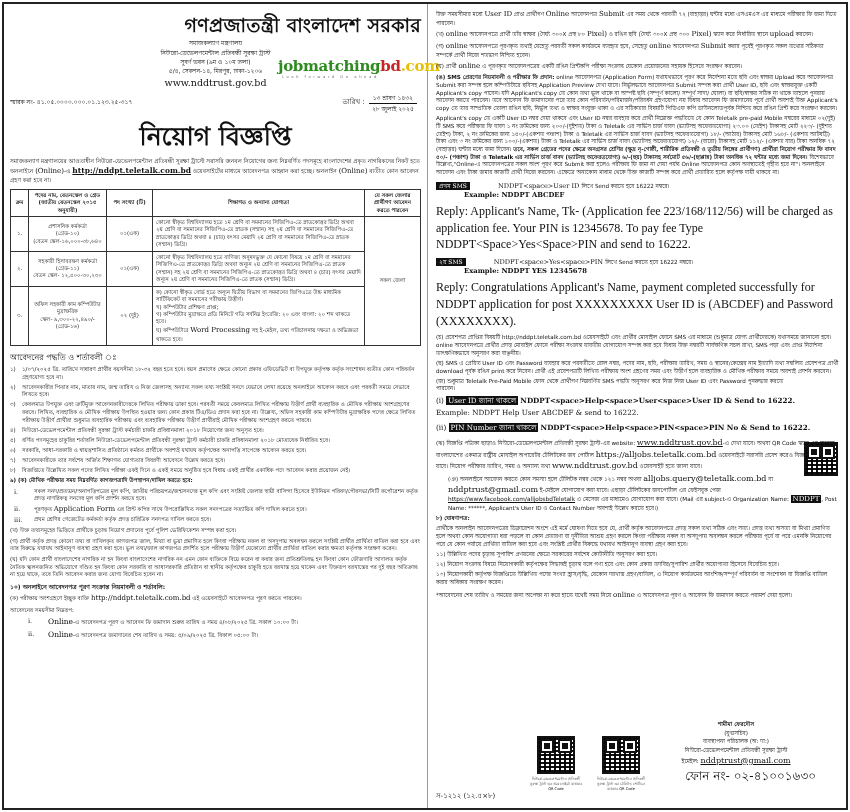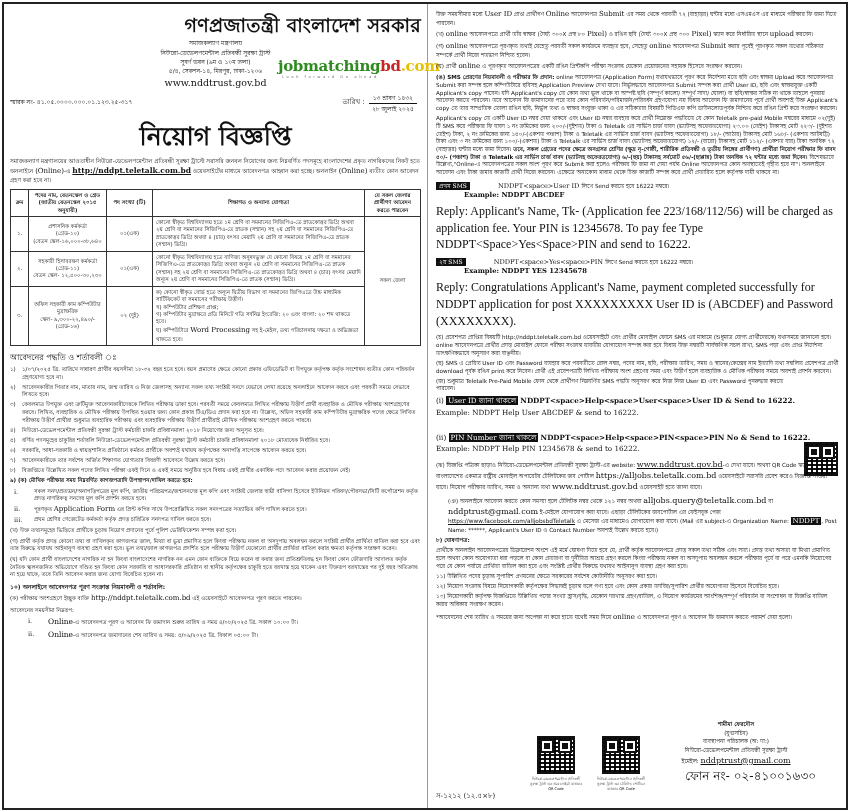--- a/index.html
+++ b/index.html
@@ -240,22 +240,21 @@
       <div class="sms-ex"><span>Example:</span> <span>NDDPT YES 12345678</span></div>
     </div>
     <div class="sms-reply">Reply: Congratulations Applicant's Name, payment completed successfully for NDDPT application for post XXXXXXXXX User ID is (ABCDEF) and Password (XXXXXXXX).</div>
 
     <div class="r-para" style="margin-top:5px">(চ) প্রবেশপত্র প্রাপ্তির বিষয়টি http://nddpt.teletalk.com.bd ওয়েবসাইটে এবং প্রার্থীর মোবাইল ফোনে SMS এর মাধ্যমে (শুধুমাত্র যোগ্য প্রার্থীদেরকে) যথাসময়ে জানানো হবে। online আবেদনপত্রে প্রার্থীর প্রদত্ত মোবাইল ফোনে পরীক্ষা সংক্রান্ত যাবতীয় যোগাযোগ সম্পন্ন করা হবে বিধায় উক্ত নম্বরটি সার্বক্ষণিক সচল রাখা, SMS পড়া এবং প্রাপ্ত নির্দেশনা তাৎক্ষণিকভাবে অনুসরণ করা বাঞ্ছনীয়।</div>
     <div class="r-para">(ছ) SMS এ প্রেরিত User ID এবং Password ব্যবহার করে পরবর্তীতে রোল নম্বর, পদের নাম, ছবি, পরীক্ষার তারিখ, সময় ও স্থানের/কেন্দ্রের নাম ইত্যাদি তথ্য সম্বলিত প্রবেশপত্র প্রার্থী download পূর্বক রঙিন print করে নিবেন। প্রার্থী এই প্রবেশপত্রটি লিখিত পরীক্ষায় অংশ গ্রহণের সময় এবং উত্তীর্ণ হলে ব্যবহারিক ও মৌখিক পরীক্ষার সময়ে অবশ্যই প্রদর্শন করবেন।</div>
     <div class="r-para" style="padding-right:50px">(জ) শুধুমাত্র Teletalk Pre-Paid Mobile ফোন থেকে প্রার্থীগণ নিম্নবর্ণিত SMS পদ্ধতি অনুসরণ করে নিজ নিজ User ID এবং Password পুনরুদ্ধার করতে পারবেন।</div>
 
     <div class="help-row"><span>(i)</span> <span class="inv">User ID জানা থাকলে</span> <b>NDDPT&lt;space&gt;Help&lt;space&gt;User&lt;space&gt;User ID &amp; Send to 16222.</b></div>
     <div class="help-row">Example: NDDPT Help User ABCDEF &amp; send to 16222.</div>
-    <div class="help-row" style="margin-top:15px"><span>(ii)</span> <span class="inv">PIN Number জানা থাকলে</span> <b>NDDPT&lt;space&gt;Help&lt;space&gt;PIN&lt;space&gt;PIN No &amp; Send to 16222.</b></div>
-    <div class="help-row">Example: NDDPT Help PIN 12345678 &amp; send to 16222.</div>
+    <div class="help-row" style="margin-top:5px"><span>(ii)</span> <span class="inv">PIN Number জানা থাকলে</span> <b>NDDPT&lt;space&gt;Help&lt;space&gt;PIN&lt;space&gt;PIN No &amp; Send to 16222.</b></div>
 
     <div class="r-para" style="margin-top:5px"><span>(ঝ) বিজ্ঞপ্তি পত্রিকা ছাড়াও নিউরো-ডেভেলপমেন্টাল প্রতিবন্ধী সুরক্ষা ট্রাস্ট-এর website:</span> <span class="url-big url-under">www.nddtrust.gov.bd</span><span>-এ দেখা যাবে। অথবা QR Code স্ক্যান এর মাধ্যমে বাংলাদেশের একমাত্র রাষ্ট্রীয় মোবাইল অপারেটর টেলিটকের জব পোর্টাল</span> <span class="url-big">https://alljobs.teletalk.com.bd</span> <span>ওয়েবসাইটে সরাসরি প্রবেশ করেও বিজ্ঞপ্তি পাওয়া যাবে। নিয়োগ পরীক্ষার তারিখ, সময় ও অন্যান্য তথ্য</span> <span class="url-big">www.nddtrust.gov.bd</span> <span>ওয়েবসাইট হতে জানা যাবে।</span></div>
 
     <div class="r-para" style="margin-left:12px"><span>(ঞ) অনলাইনে আবেদন করতে কোন সমস্যা হলে টেলিটক নম্বর থেকে ১২১ নম্বর অথবা</span> <span class="url-big">alljobs.query@teletalk.com.bd</span> <span>বা</span> <span class="url-big">nddptrust@gmail.com</span> <span>ই-মেইলে যোগাযোগ করা যাবে। এছাড়া টেলিটকের জবপোর্টাল এর ফেইসবুক পেজ</span> <span class="url-under" style="font-size:5.8px">https://www.facebook.com/alljobsbdTeletalk</span> <span>এ মেসেজ এর মাধ্যমেও যোগাযোগ করা যাবে। (Mail এর subject-এ Organization Name:</span> <span class="inv latin">NDDPT</span><span>, Post Name: ******, Applicant's User ID ও Contact Number অবশ্যই উল্লেখ করতে হবে।)</span></div>
 
     <div class="r-para bold">৮) ঘোষণাপত্র:</div>
     <div class="r-para">প্রার্থীকে অনলাইন আবেদনপত্রের ডিক্লারেশন অংশে এই মর্মে ঘোষণা দিতে হবে যে, প্রার্থী কর্তৃক আবেদনপত্রে প্রদত্ত সকল তথ্য সঠিক এবং সত্য। প্রদত্ত তথ্য অসত্য বা মিথ্যা প্রমাণিত হলে অথবা কোন অযোগ্যতা ধরা পড়লে বা কোন প্রতারণা বা দুর্নীতির আশ্রয় গ্রহণ করলে কিংবা পরীক্ষায় নকল বা অসদুপায় অবলম্বন করলে পরীক্ষার পূর্বে বা পরে এমনকি নিয়োগের পরে যে কোন পর্যায়ে প্রার্থিতা বাতিল করা হবে এবং সংশ্লিষ্ট প্রার্থীর বিরুদ্ধে যথাযথ আইনানুগ ব্যবস্থা গ্রহণ করা হবে।</div>
     <div class="r-para">১১) উল্লিখিত পদের চূড়ান্ত সুপারিশ প্রণয়নের ক্ষেত্রে সরকারের সর্বশেষ কোটানীতি অনুসরণ করা হবে।</div>
     <div class="r-para">১২) নিয়োগ সংক্রান্ত বিষয়ে নিয়োগকারী কর্তৃপক্ষের সিদ্ধান্তই চূড়ান্ত বলে গণ্য হবে এবং কোন প্রকার তদবির/সুপারিশ প্রার্থীর অযোগ্যতা হিসেবে বিবেচিত হবে।</div>
     <div class="r-para">১৩) নিয়োগকারী কর্তৃপক্ষ বিজ্ঞপ্তিতে উল্লিখিত পদের সংখ্যা হ্রাস/বৃদ্ধি, যেকোন দরখাস্ত গ্রহণ/বাতিল, এ নিয়োগ কার্যক্রমের আংশিক/সম্পূর্ণ পরিবর্তন বা সংশোধন বা বিজ্ঞপ্তি বাতিল করার অধিকার সংরক্ষণ করেন।</div>

